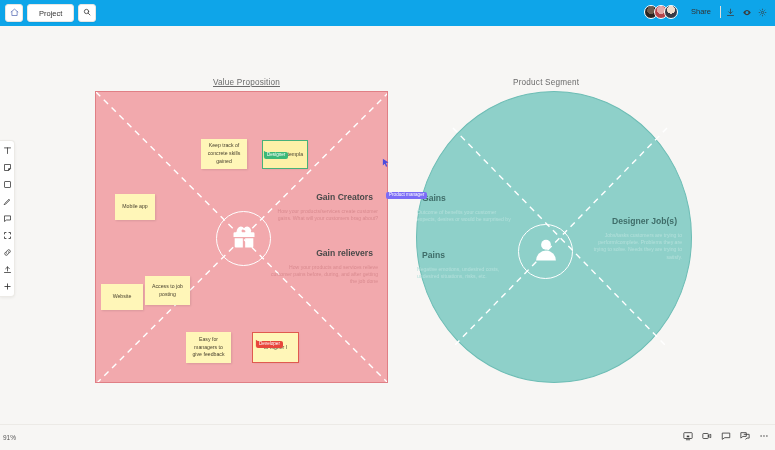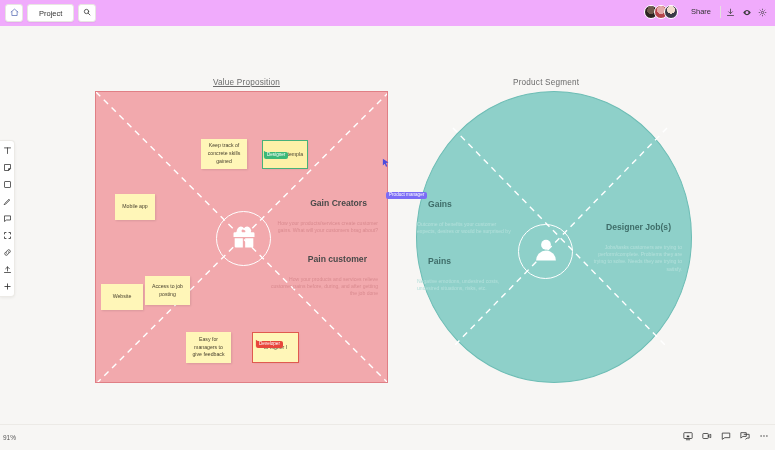--- a/index.html
+++ b/index.html
@@ -7,21 +7,21 @@
     width:775px;height:450px;overflow:hidden;
     font-family:"Liberation Sans","DejaVu Sans",sans-serif;
     background:#f7f6f4;
     -webkit-font-smoothing:antialiased;
   }
   #app{position:relative;width:775px;height:450px;}
 
   
   .topbar{
     position:absolute;left:0;top:0;width:775px;height:26px;
-    background:#f0abfc;display:flex;align-items:center;
+    background:#0ea5e9;display:flex;align-items:center;
   }
   .tb-btn{
     height:18px;min-width:18px;display:flex;align-items:center;justify-content:center;
     background:#ffffff;border:1px solid #e8e6e2;border-radius:3px;
     margin-left:4px;box-shadow:0 1px 1px rgba(0,0,0,.04);
     font-size:7.5px;color:#3b3b3b;padding:0 4px;box-sizing:border-box;
   }
   .tb-btn.home{margin-left:5px;padding:0;width:17px;}
   .tb-proj{font-size:7.5px;color:#333;padding:0 7px;}
   .tb-right{position:absolute;right:5px;top:3px;display:flex;align-items:center;gap:1px;}
@@ -90,21 +90,21 @@
   }
   
   .cust-circle{
     position:absolute;left:518px;top:198px;width:55px;height:55px;border-radius:50%;
     border:1.6px solid #ffffff;box-sizing:border-box;
     display:flex;align-items:center;justify-content:center;
   }
 
   
   .sect{position:absolute;}
-  .sect h4{margin:11px;font-size:8.6px;font-weight:bold;line-height:1.15;}
+  .sect h4{margin:5px;font-size:8.6px;font-weight:bold;line-height:1.15;}
   .sect p{margin:2px 0 0 0;font-size:5.1px;line-height:1.42;}
   .sect.pink h4{color:#4a4a4a;}
   .sect.pink p{color:#d98a8f;}
   .sect.teal h4{color:#3f6d69;}
   .sect.teal p{color:#b3e0db;}
   .ta-right{text-align:right;}
   .ta-left{text-align:left;}
 
   #s-prodserv{left:101px;top:194px;width:96px;}
   #s-gain{left:268px;top:162px;width:110px;}
@@ -257,21 +257,21 @@
       </span>
     </div>
 
 
     <div class="sect pink ta-right" id="s-gain">
       <h4>Gain Creators</h4>
       <p>How your products/services create customer gains. What will your customers brag about?</p>
     </div>
 
     <div class="sect pink ta-right" id="s-pain">
-      <h4>Pain customer</h4>
+      <h4>Gain relievers</h4>
       <p>How your products and services relieve customer pains before, during, and after getting the job done</p>
     </div>
 
     <div class="sect teal ta-left" id="s-gains">
       <h4>Gains</h4>
       <p>Outcome of benefits your customer expects, desires or would be surprised by</p>
     </div>
 
     <div class="sect teal ta-left" id="s-pains">
       <h4>Pains</h4>

